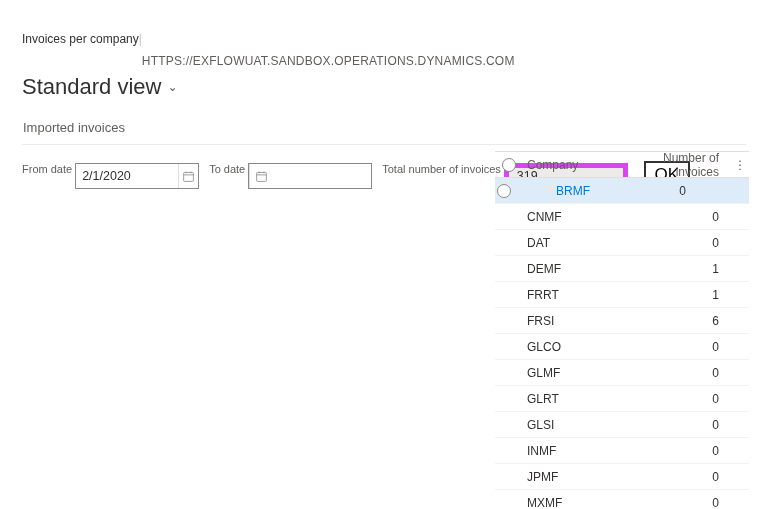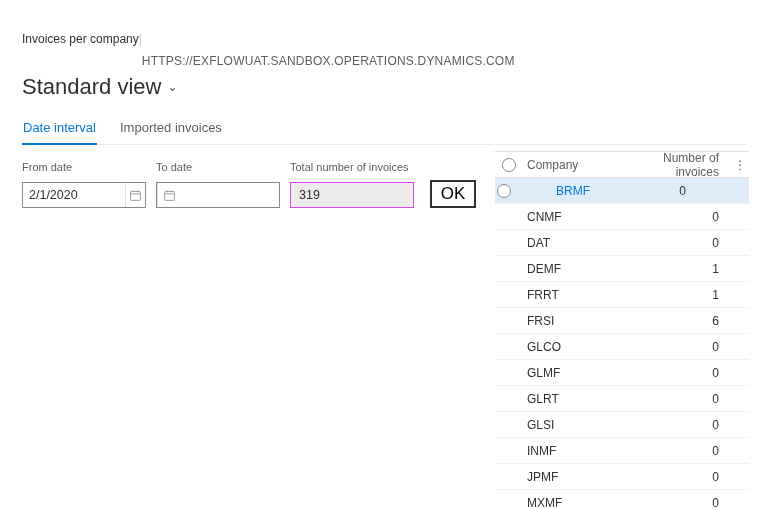--- a/index.html
+++ b/index.html
@@ -39,21 +39,21 @@
     cursor: pointer;
     border-bottom: 2px solid transparent;
     margin-bottom: -1px;
   }
   .tab.active { color: #0078d4; border-bottom-color: #0078d4; }
 
   .filter-row {
     display: flex; gap: 10px; align-items: flex-end;
     margin-top: 16px;
   }
-  .field { display: flex; flex-direction: column; gap: 9px; }
+  .field { display: flex; flex-direction: row; gap: 3px; }
   .field label { font-size: 11px; color: #605e5c; }
   .date-wrap {
     display: flex; align-items: center;
     border: 1px solid #8a8886;
     height: 26px; width: 124px;
     background: #fff;
   }
   .date-wrap input {
     border: none; outline: none;
     padding: 0 6px; height: 100%; width: 100%;
@@ -61,21 +61,21 @@
     background: transparent;
   }
   .date-icon {
     display: flex; align-items: center; justify-content: center;
     width: 24px; height: 100%;
     border-left: 1px solid #e1dfdd;
     color: #8a8886;
   }
   .total-wrap {
     display: flex; align-items: center;
-    border: 1px solid #d946ef;
+    border: 5px solid #d946ef;
     background: #edebe9;
     height: 26px; width: 124px;
     padding: 0 8px; font-size: 12.5px; color: #323130;
   }
   .ok-btn {
     margin-left: 6px;
     height: 28px; width: 46px;
     border: 2px solid #323130;
     background: #fff;
     font-size: 17px; cursor: pointer;
@@ -123,21 +123,20 @@
     <span class="sep">|</span>
     <span class="url">HTTPS://EXFLOWUAT.SANDBOX.OPERATIONS.DYNAMICS.COM</span>
   </div>
 
   <div class="view-title">
     <span>Standard view</span>
     <span class="chev">⌄</span>
   </div>
 
   <div class="tabs" id="tab-bar">
-      <div class="tab active">Date interval</div>
       <div class="tab">Imported invoices</div>
     </div>
 
   <div class="filter-row">
     <div class="field">
       <label>From date</label>
       <div class="date-wrap">
         <input value="2/1/2020" style="">
         <span class="date-icon">
           <svg class="cal" viewBox="0 0 16 16" fill="none" stroke="currentColor" stroke-width="1">

